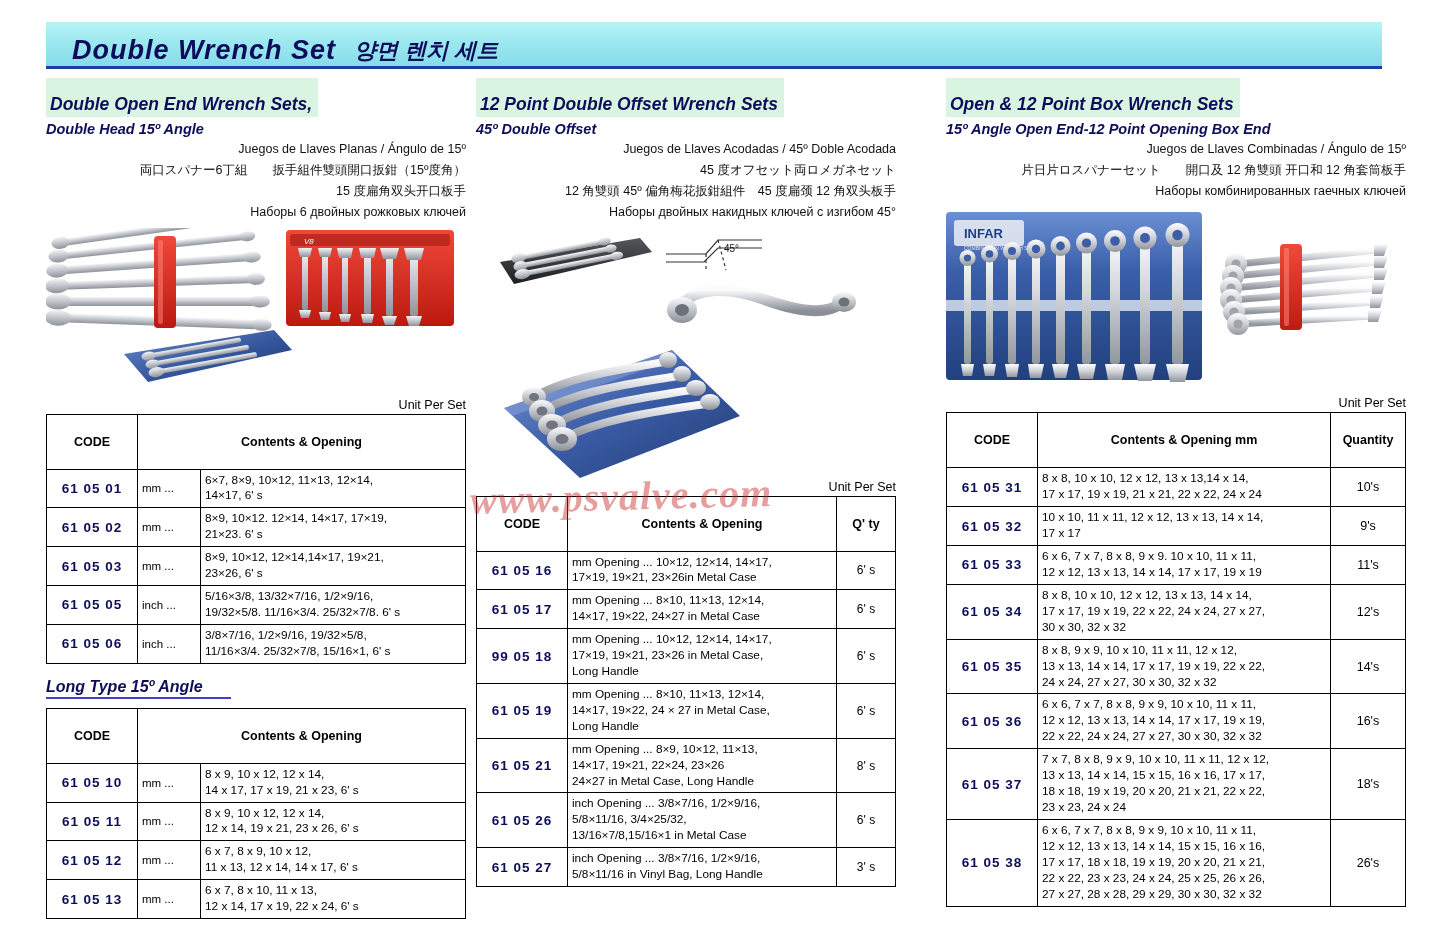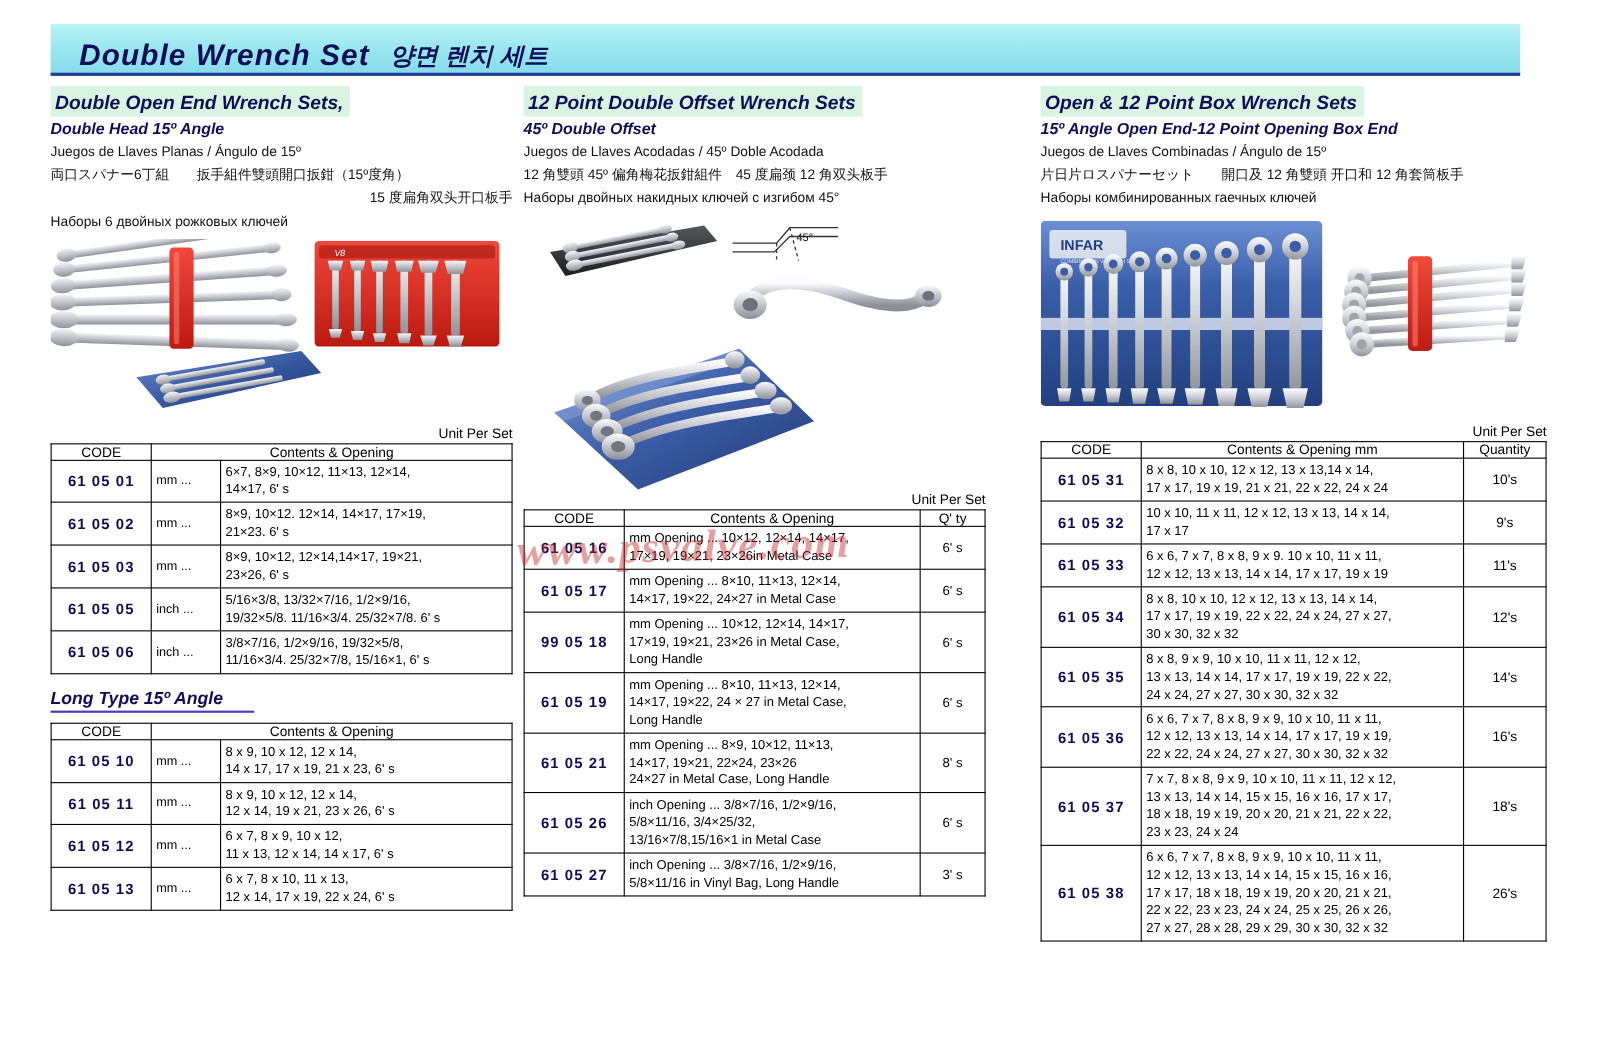--- a/index.html
+++ b/index.html
@@ -30,32 +30,32 @@
   }
 
   
   .col{position:absolute;top:78px;}
   .col1{left:46px;width:420px;}
   .col2{left:476px;width:420px;}
   .col3{left:946px;width:460px;}
 
   .sec-title{
     font-style:italic;font-weight:bold;font-size:17.5px;color:#0d0d5a;
-    background:#d9f5e2;display:inline-block;padding:5px 6px 2px 4px;
+    background:#d9f5e2;display:inline-block;padding:16px 6px 2px 4px;
     white-space:nowrap;
   }
   .sub-en{font-style:italic;font-weight:bold;font-size:14.5px;color:#0d0d5a;margin-top:4px;}
-  .sub-line{font-size:12.5px;color:#111;margin-top:3px;line-height:1.45;}
+  .sub-line{font-size:12.5px;color:#111;margin-top:3px;line-height:1.45;text-align:right;}
   .sub-line.r{text-align:right;}
   .unit-per-set{font-size:12.5px;text-align:right;margin-bottom:2px;}
 
   
   table.t{border-collapse:collapse;width:100%;font-size:12px;}
   table.t th,table.t td{border:1px solid #000;padding:3px 4px;vertical-align:middle;}
-  table.t th{font-weight:normal;text-align:center;font-size:12.5px;padding:0 2px;}
+  table.t th{font-weight:bold;text-align:center;font-size:12.5px;padding:20px 2px;}
   td.code{font-weight:bold;font-size:13.5px;color:#0d0d5a;text-align:center;white-space:nowrap;width:82px;letter-spacing:1px;}
   td.unit{width:54px;font-size:11.5px;padding-left:5px;}
   td.cont{font-size:11.8px;text-align:left;line-height:1.35;}
   td.qty{width:50px;text-align:center;font-size:12px;}
   td.qty3{width:66px;text-align:center;font-size:12.5px;}
 
   .long-type{
     font-style:italic;font-weight:bold;font-size:16px;color:#0d0d5a;margin-top:14px;
     display:inline-block;
   }
@@ -288,20 +288,21 @@
 12 x 14, 17 x 19, 22 x 24, 6' s</td>
         </tr>
       </tbody>
     </table>
   </div>
 
   <div class="col col2">
     <div class="sec-title">12 Point Double Offset Wrench Sets</div>
     <div class="sub-en">45º Double Offset</div>
     <div class="sub-line">Juegos de Llaves Acodadas / 45º Doble Acodada</div>
+    <div class="sub-line">45 度オフセット両ロメガネセット</div>
     <div class="sub-line">12 角雙頭 45º 偏角梅花扳鉗組件　45 度扁颈 12 角双头板手</div>
     <div class="sub-line">Наборы двойных накидных ключей с изгибом 45°</div>
 
     <div class="illus" style="height:250px;margin-top:8px;">
       <svg width="420" height="250" viewBox="0 0 420 250">
         <defs>
           <linearGradient id="gsil2" x1="0" y1="0" x2="0" y2="1">
             <stop offset="0%" stop-color="#fbfbfc"></stop>
               <stop offset="45%" stop-color="#c8cbd1"></stop>
               <stop offset="100%" stop-color="#8b8f96"></stop>

